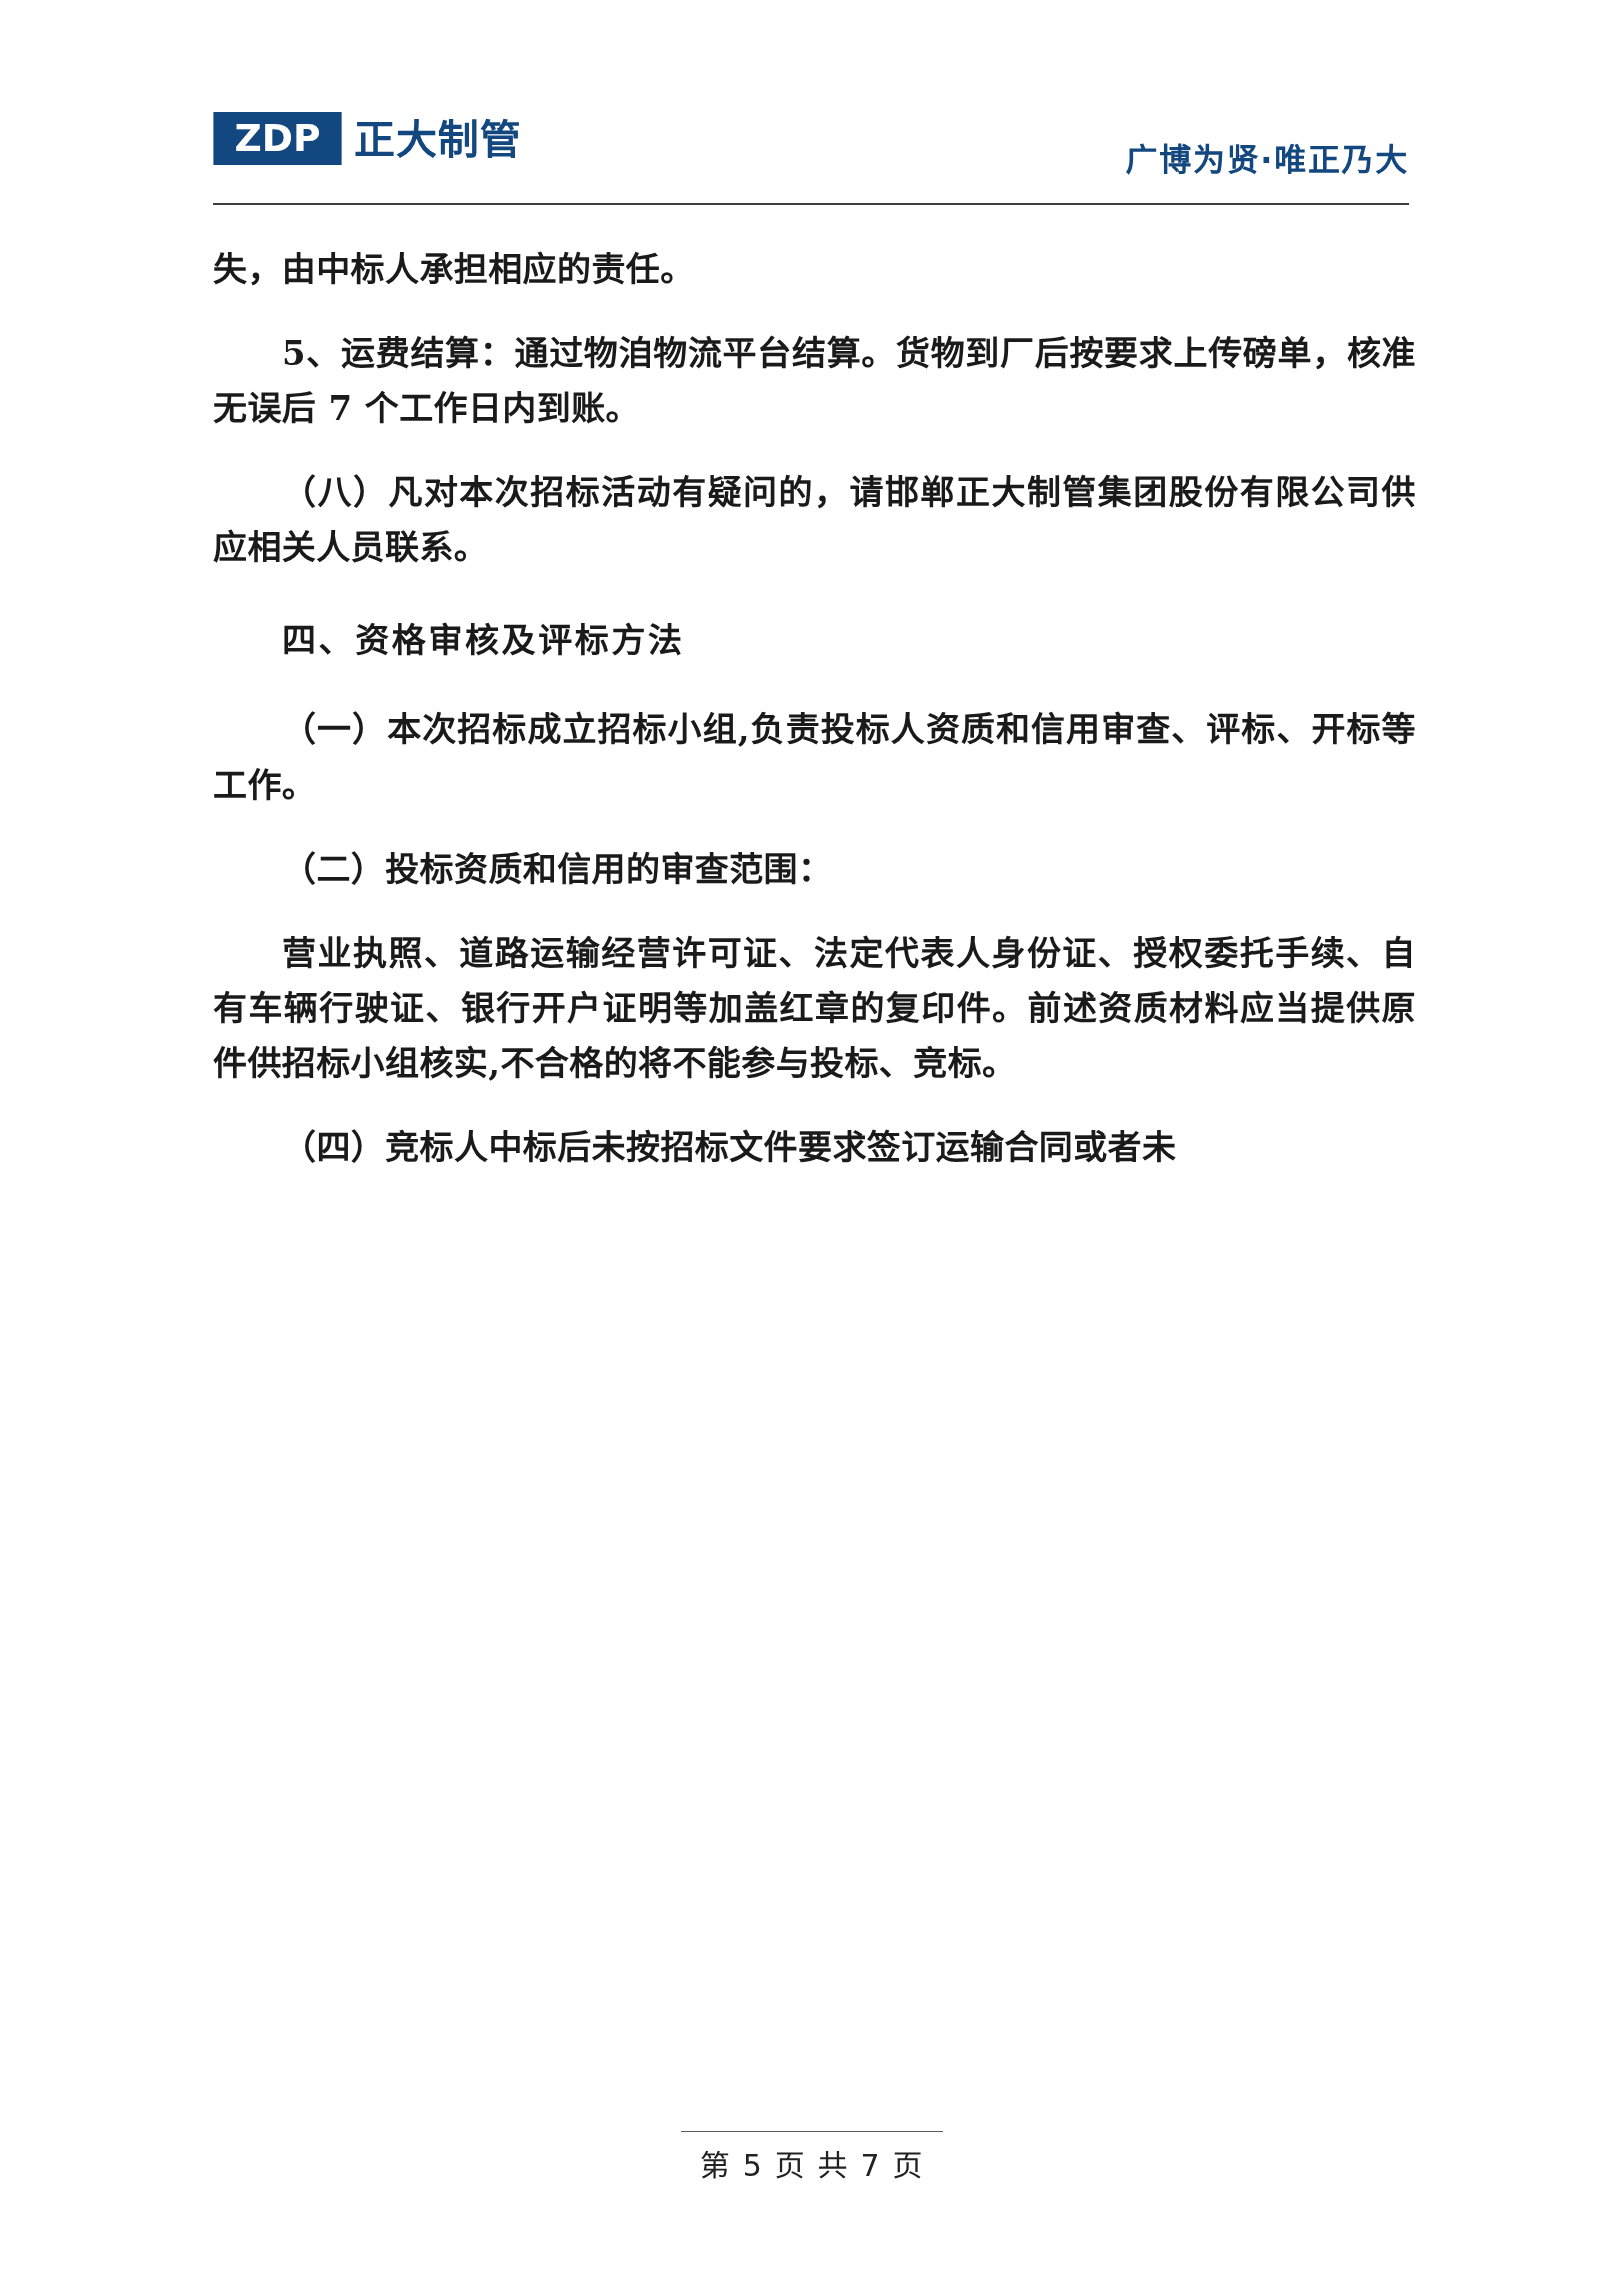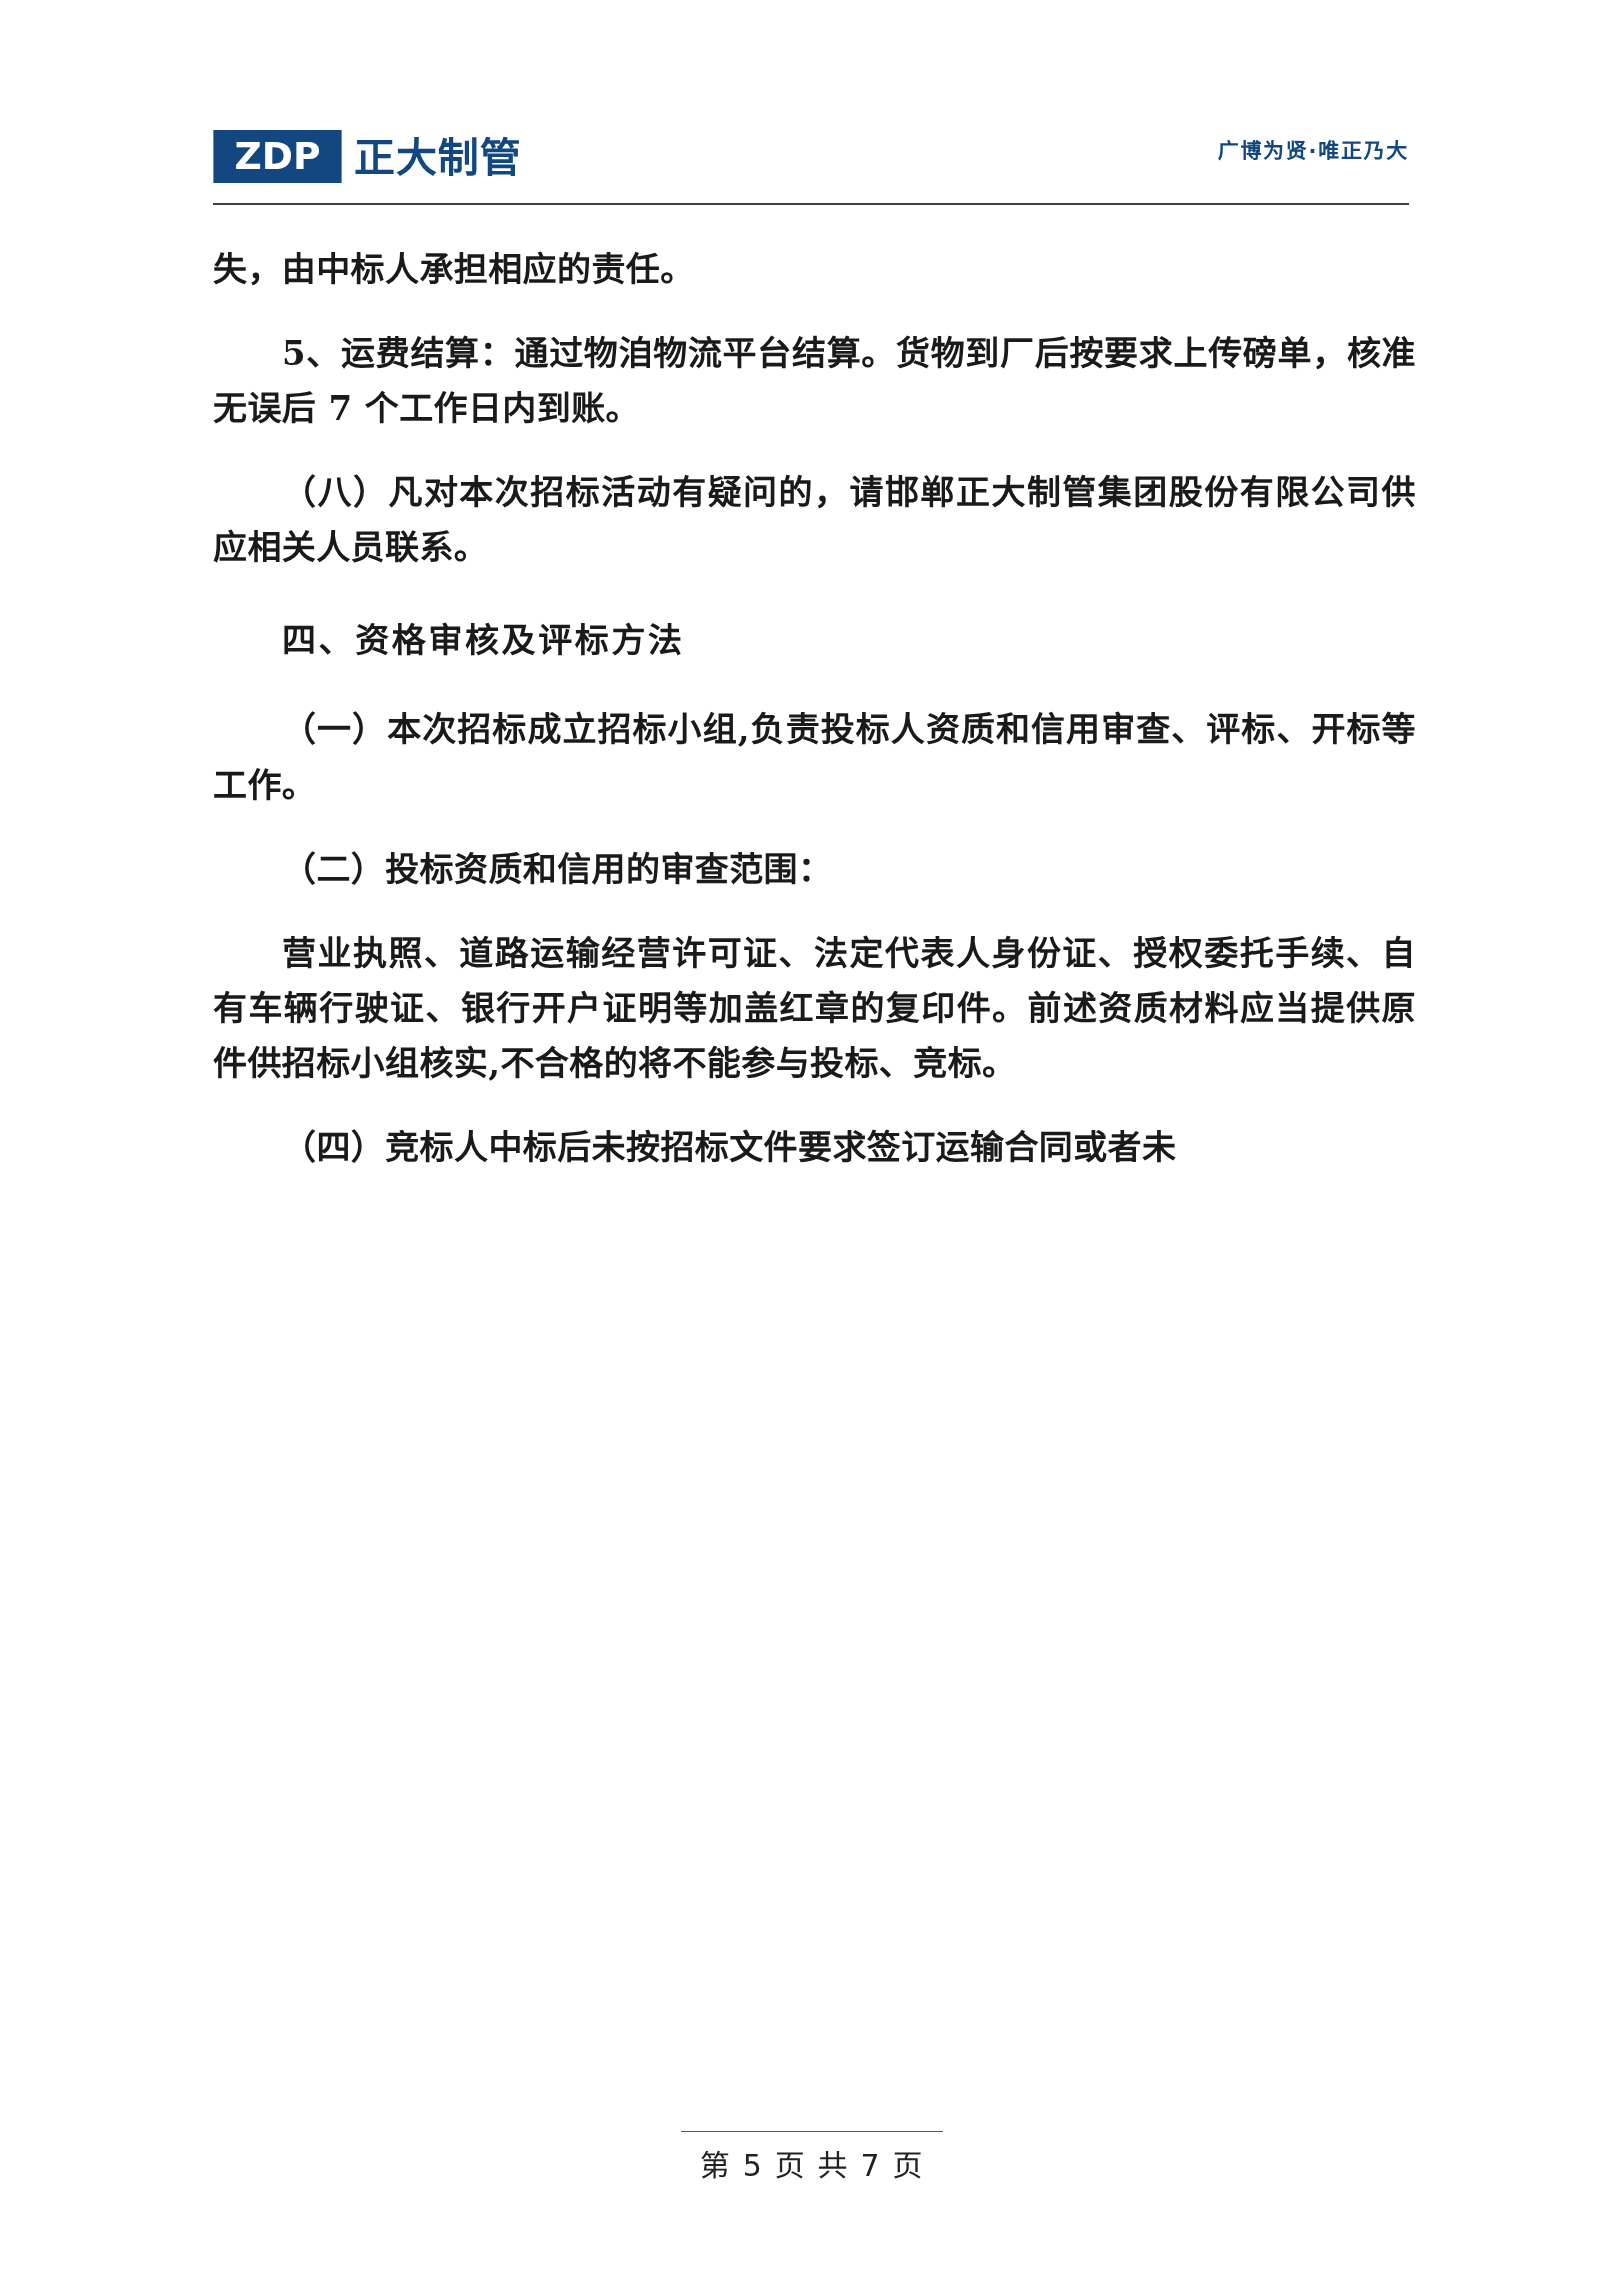--- a/index.html
+++ b/index.html
@@ -28,37 +28,37 @@
     border-bottom: 2.6px solid #3f3f3f;
     box-sizing: border-box;
     display: flex;
     align-items: flex-start;
     justify-content: space-between;
   }
   .logo-wrap {
     display: flex;
     align-items: center;
     gap: 12px;
-    margin-top: 20px;
+    margin-top: 2px;
   }
   .logo-mark {
     display: block;
   }
   .logo-text {
     font-family: "DejaVu Sans", sans-serif;
     font-weight: bold;
     font-size: 41px;
     color: #13477f;
     letter-spacing: 0.9px;
     line-height: 1;
   }
   .header-slogan {
     font-family: "DejaVu Sans", sans-serif;
     font-weight: bold;
-    font-size: 21px;
+    font-size: 32px;
     color: #13477f;
     letter-spacing: 1.7px;
     margin-top: 24px;
     white-space: nowrap;
     text-align: right;
   }
 
   
   .content {
     position: absolute;

